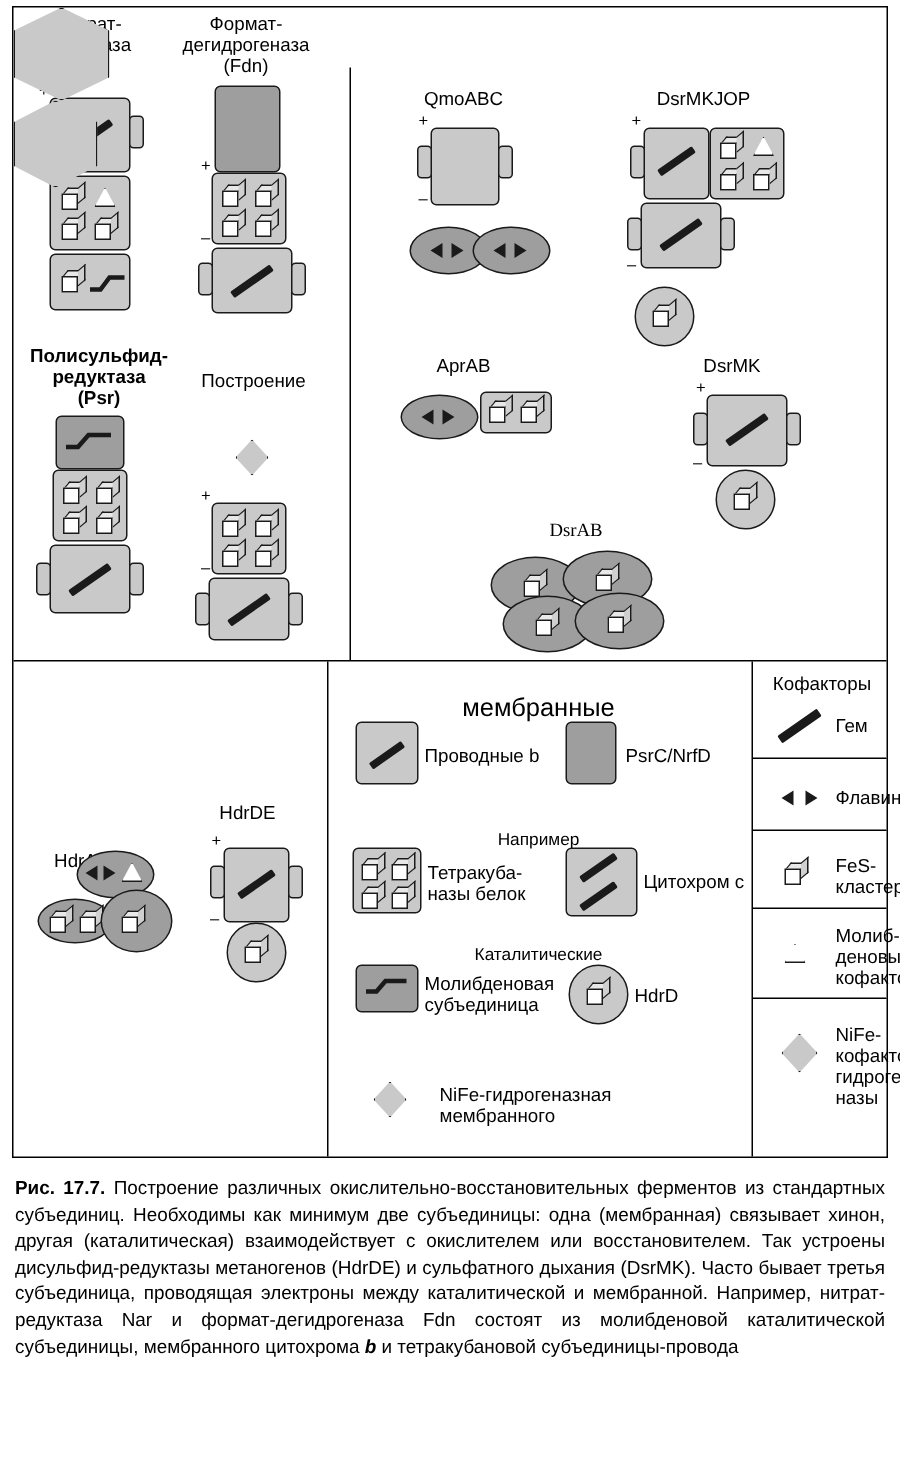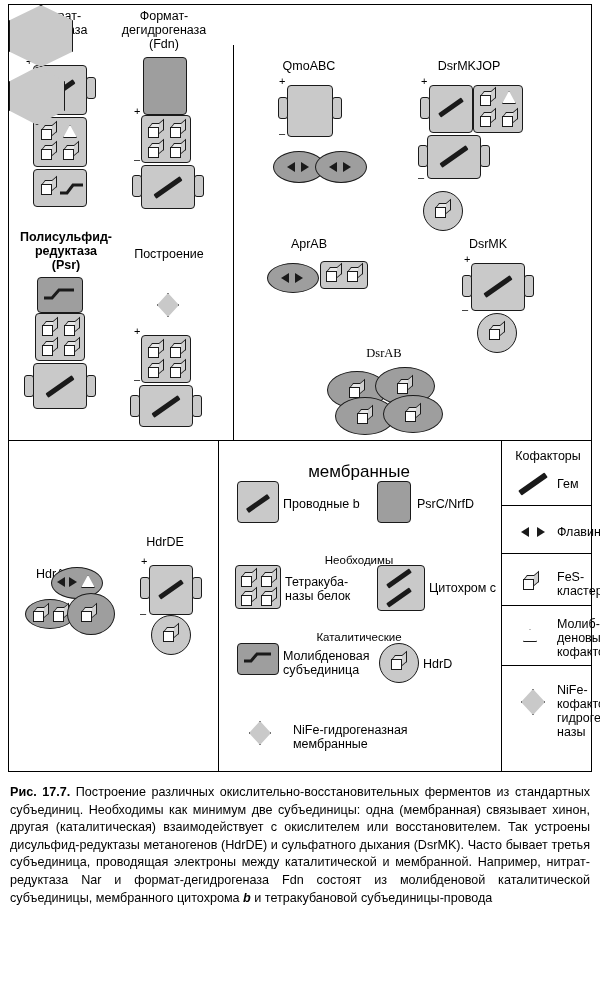--- a/index.html
+++ b/index.html
@@ -374,21 +374,21 @@
 
   <div class="lbl" style="left:250px;top:460px;width:200px;font-size:17px;">мембранные</div>
 
   <div class="shape rrect mem" style="left:228px;top:476px;width:42px;height:42px;"></div>
   <div class="heme" style="left:236px;top:496px;width:26px;height:5px;"></div>
   <div class="lbl left" style="left:274px;top:492px;width:100px;">Проводные b</div>
 
   <div class="shape rrect mem-d" style="left:368px;top:476px;width:34px;height:42px;"></div>
   <div class="lbl left" style="left:408px;top:492px;width:90px;">PsrC/NrfD</div>
 
-  <div class="lbl" style="left:250px;top:548px;width:200px;font-size:11.5px;">Необходимы</div>
+  <div class="lbl" style="left:250px;top:548px;width:200px;font-size:11.5px;">Например</div>
   <div class="shape rrect cond" style="left:226px;top:560px;width:46px;height:44px;"></div>
   <div class="cube" style="left:232px;top:567px;">
       <div class="t"></div>
       <div class="s"></div>
       <div class="f"></div>
     </div>
   <div class="cube" style="left:252px;top:567px;">
       <div class="t"></div>
       <div class="s"></div>
       <div class="f"></div>
@@ -423,21 +423,21 @@
   <div class="cube" style="left:382px;top:650px;">
       <div class="t"></div>
       <div class="s"></div>
       <div class="f"></div>
     </div>
   <div class="lbl left" style="left:414px;top:652px;width:60px;">HdrD</div>
 
   <div class="hex" style="left:224px;top:700px;width:54px;height:56px;"></div>
   <div class="diamond" style="left:240px;top:716px;width:22px;height:24px;"></div>
   <div class="lbl left" style="left:284px;top:718px;width:150px;">NiFe-гидрогеназная
-мембранные</div>
+мембранного</div>
 
   <div class="lbl" style="left:496px;top:444px;width:86px;">Кофакторы</div>
 
   <div class="heme" style="left:508px;top:476px;width:32px;height:6px;"></div>
   <div class="lbl left" style="left:548px;top:472px;width:46px;">Гем</div>
   <div class="hline" style="left:493px;top:500px;width:89px;"></div>
 
   <div class="flavin" style="left:512px;top:522px;width:24px;height:10px;"></div>
   <div class="lbl left" style="left:548px;top:520px;width:46px;">Флавин</div>
   <div class="hline" style="left:493px;top:548px;width:89px;"></div>

